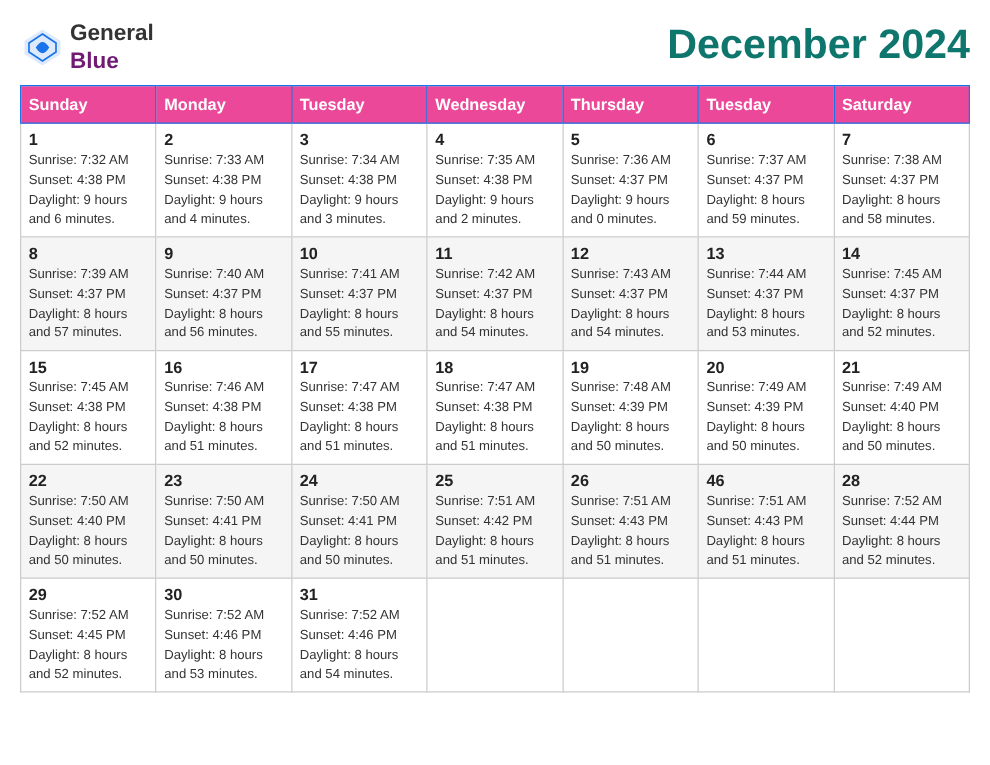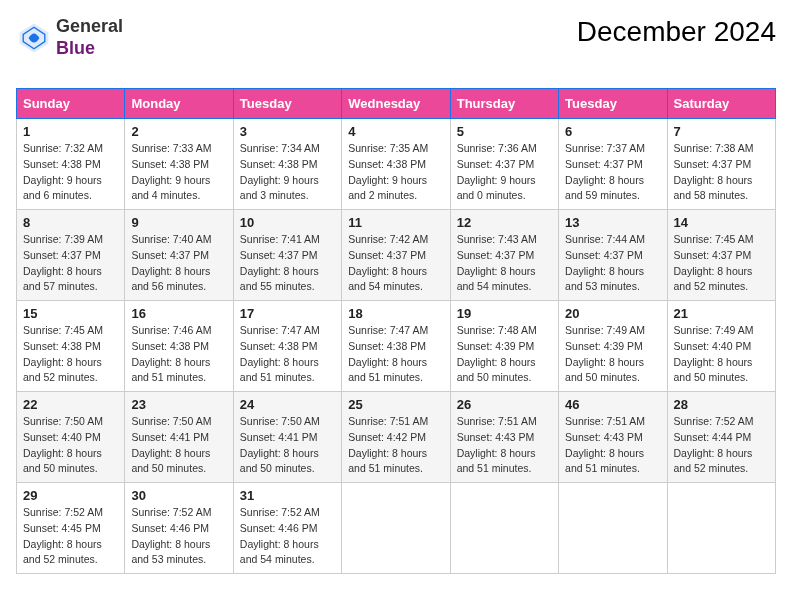--- a/index.html
+++ b/index.html
@@ -7,21 +7,21 @@
       font-family: Arial, sans-serif;
       background: #fff;
       width: 792px;
       min-height: 612px;
       padding: 16px;
     }
     .header {
       display: flex;
       justify-content: space-between;
       align-items: flex-start;
-      margin-bottom: 29px;
+      margin-bottom: 9px;
     }
     .logo {
       display: flex;
       align-items: center;
       gap: 4px;
     }
     .logo-text {
       font-size: 18px;
       font-weight: bold;
       line-height: 1.2;
@@ -29,23 +29,23 @@
     .logo-text .general { color: #333; }
     .logo-text .blue { color: #701a75; }
     .logo-icon {
       width: 36px;
       height: 36px;
     }
     .title-block {
       text-align: right;
     }
     .month-title {
-      font-size: 28px;
-      font-weight: normal;
-      color: #000000;
+      font-size: 33px;
+      font-weight: bold;
+      color: #0f766e;
     }
     .subtitle {
       font-size: 15px;
       color: #444;
     }
     .calendar {
       width: 100%;
       border-collapse: collapse;
       font-size: 11px;
     }

